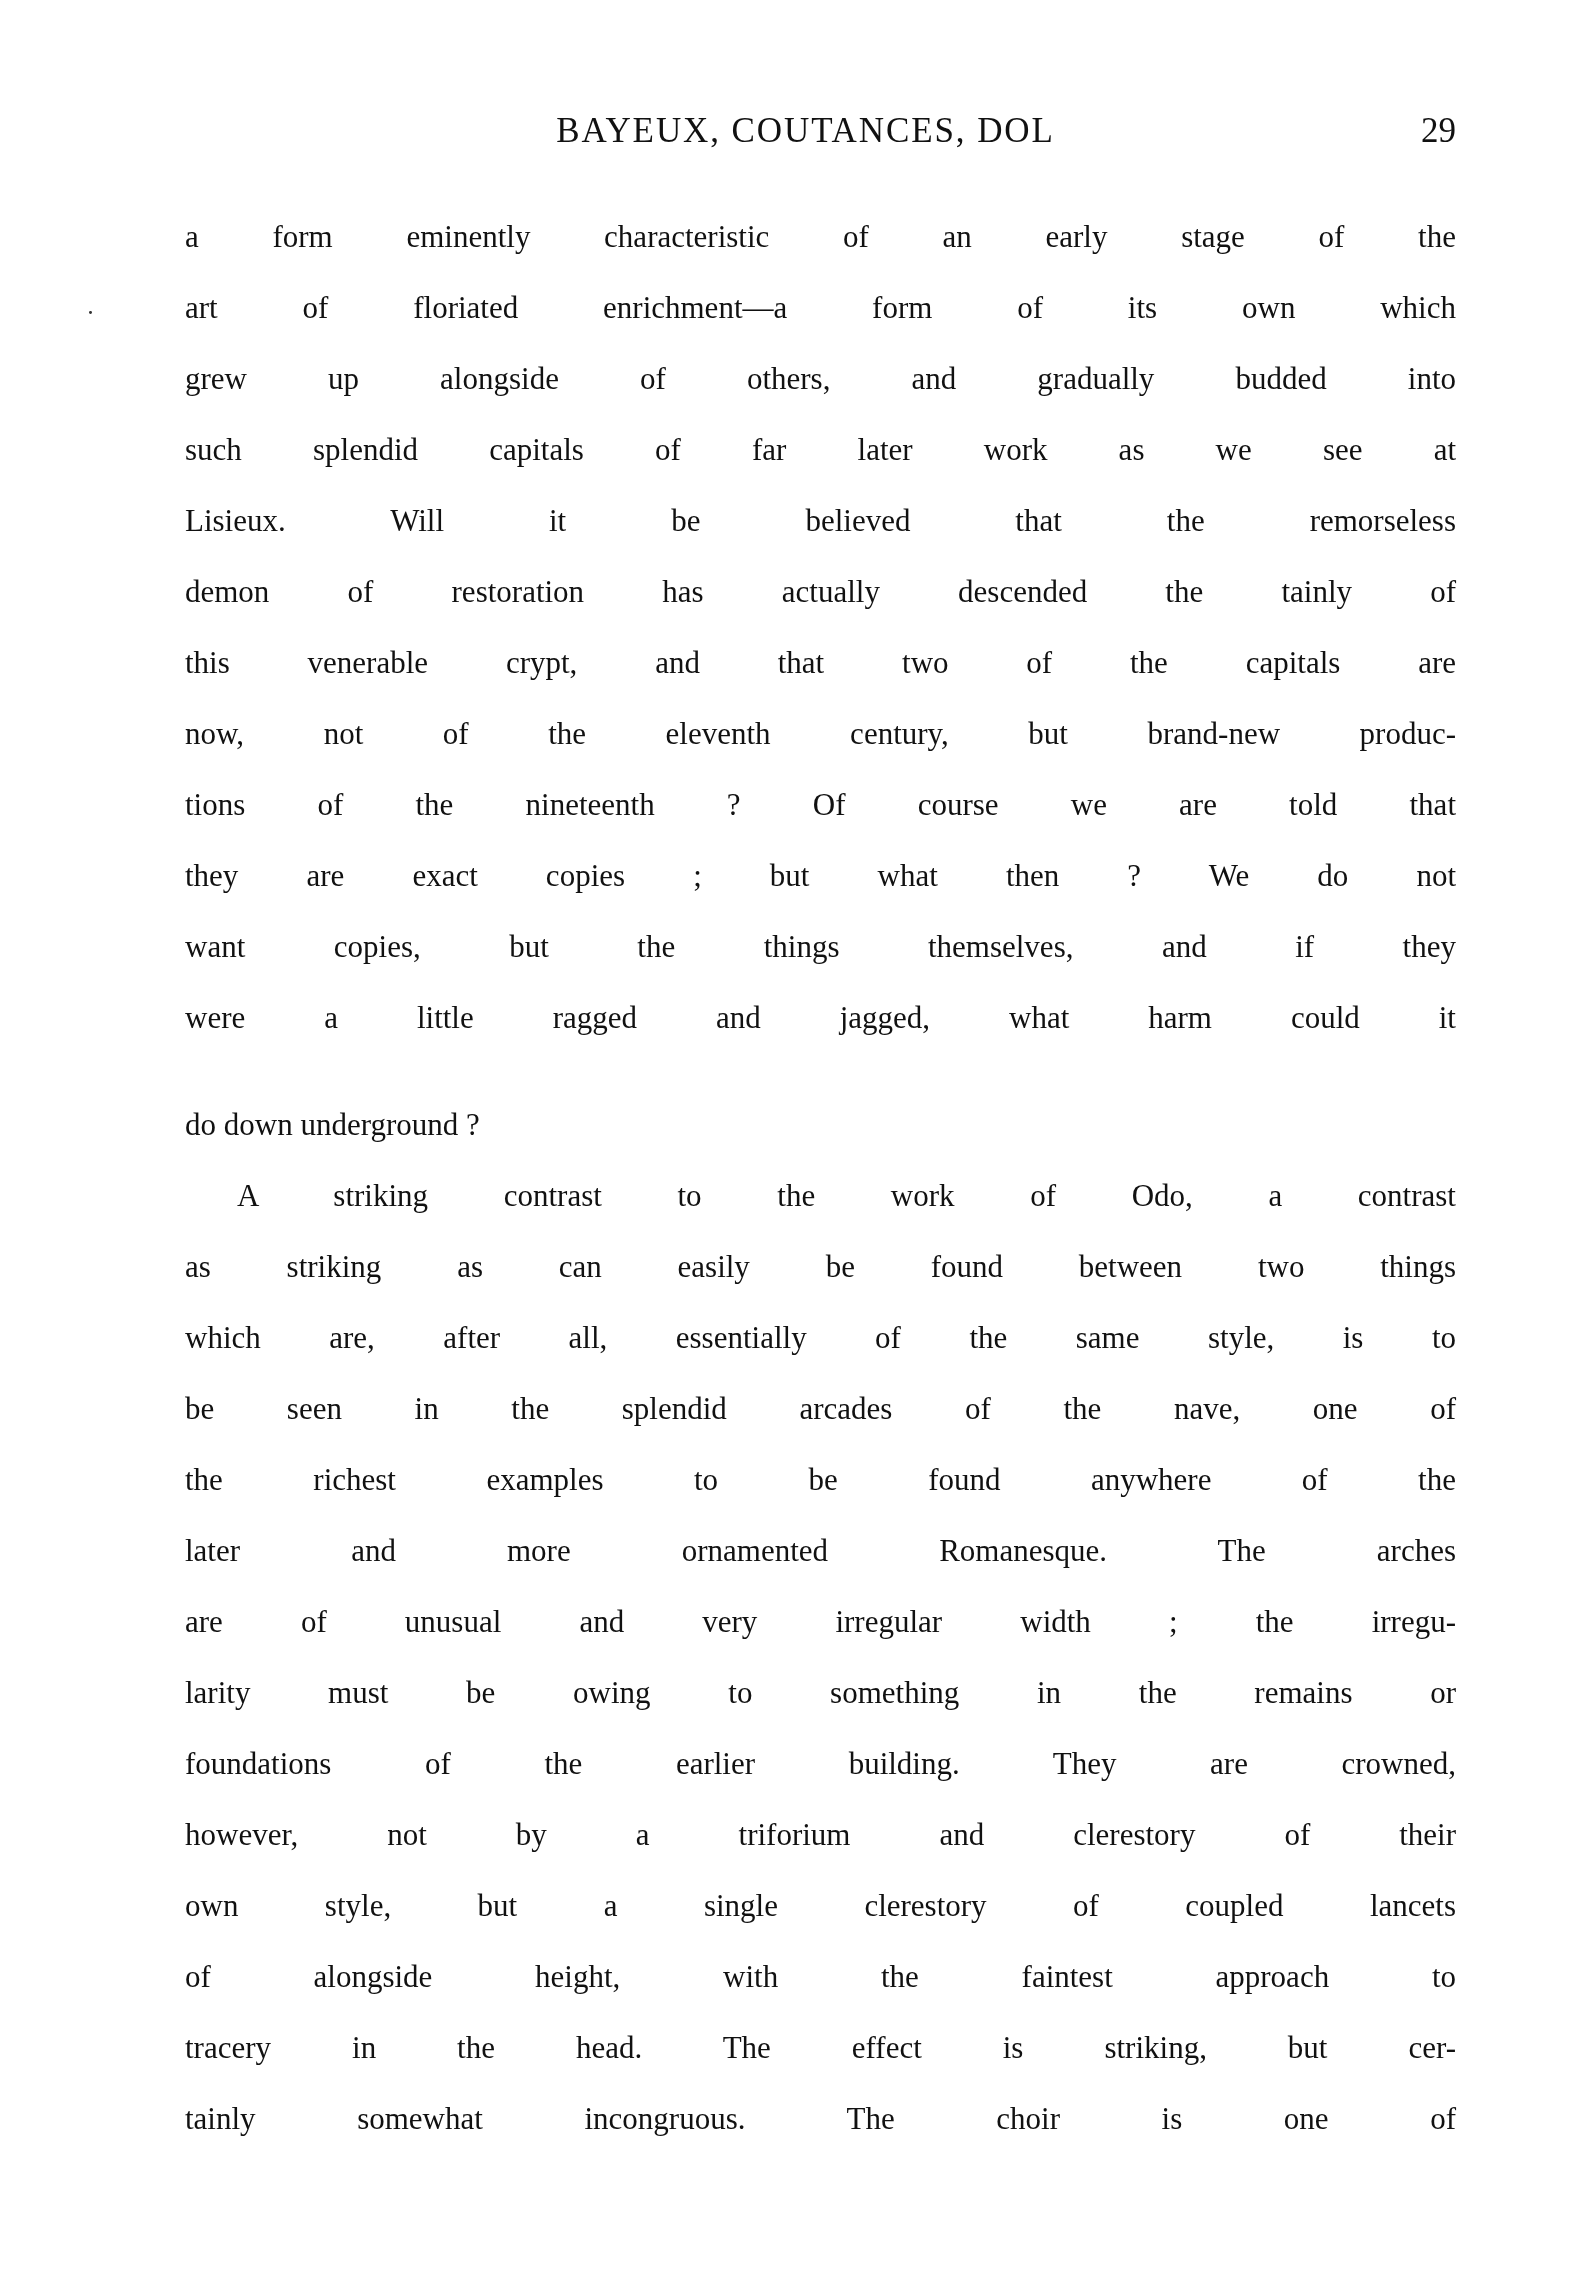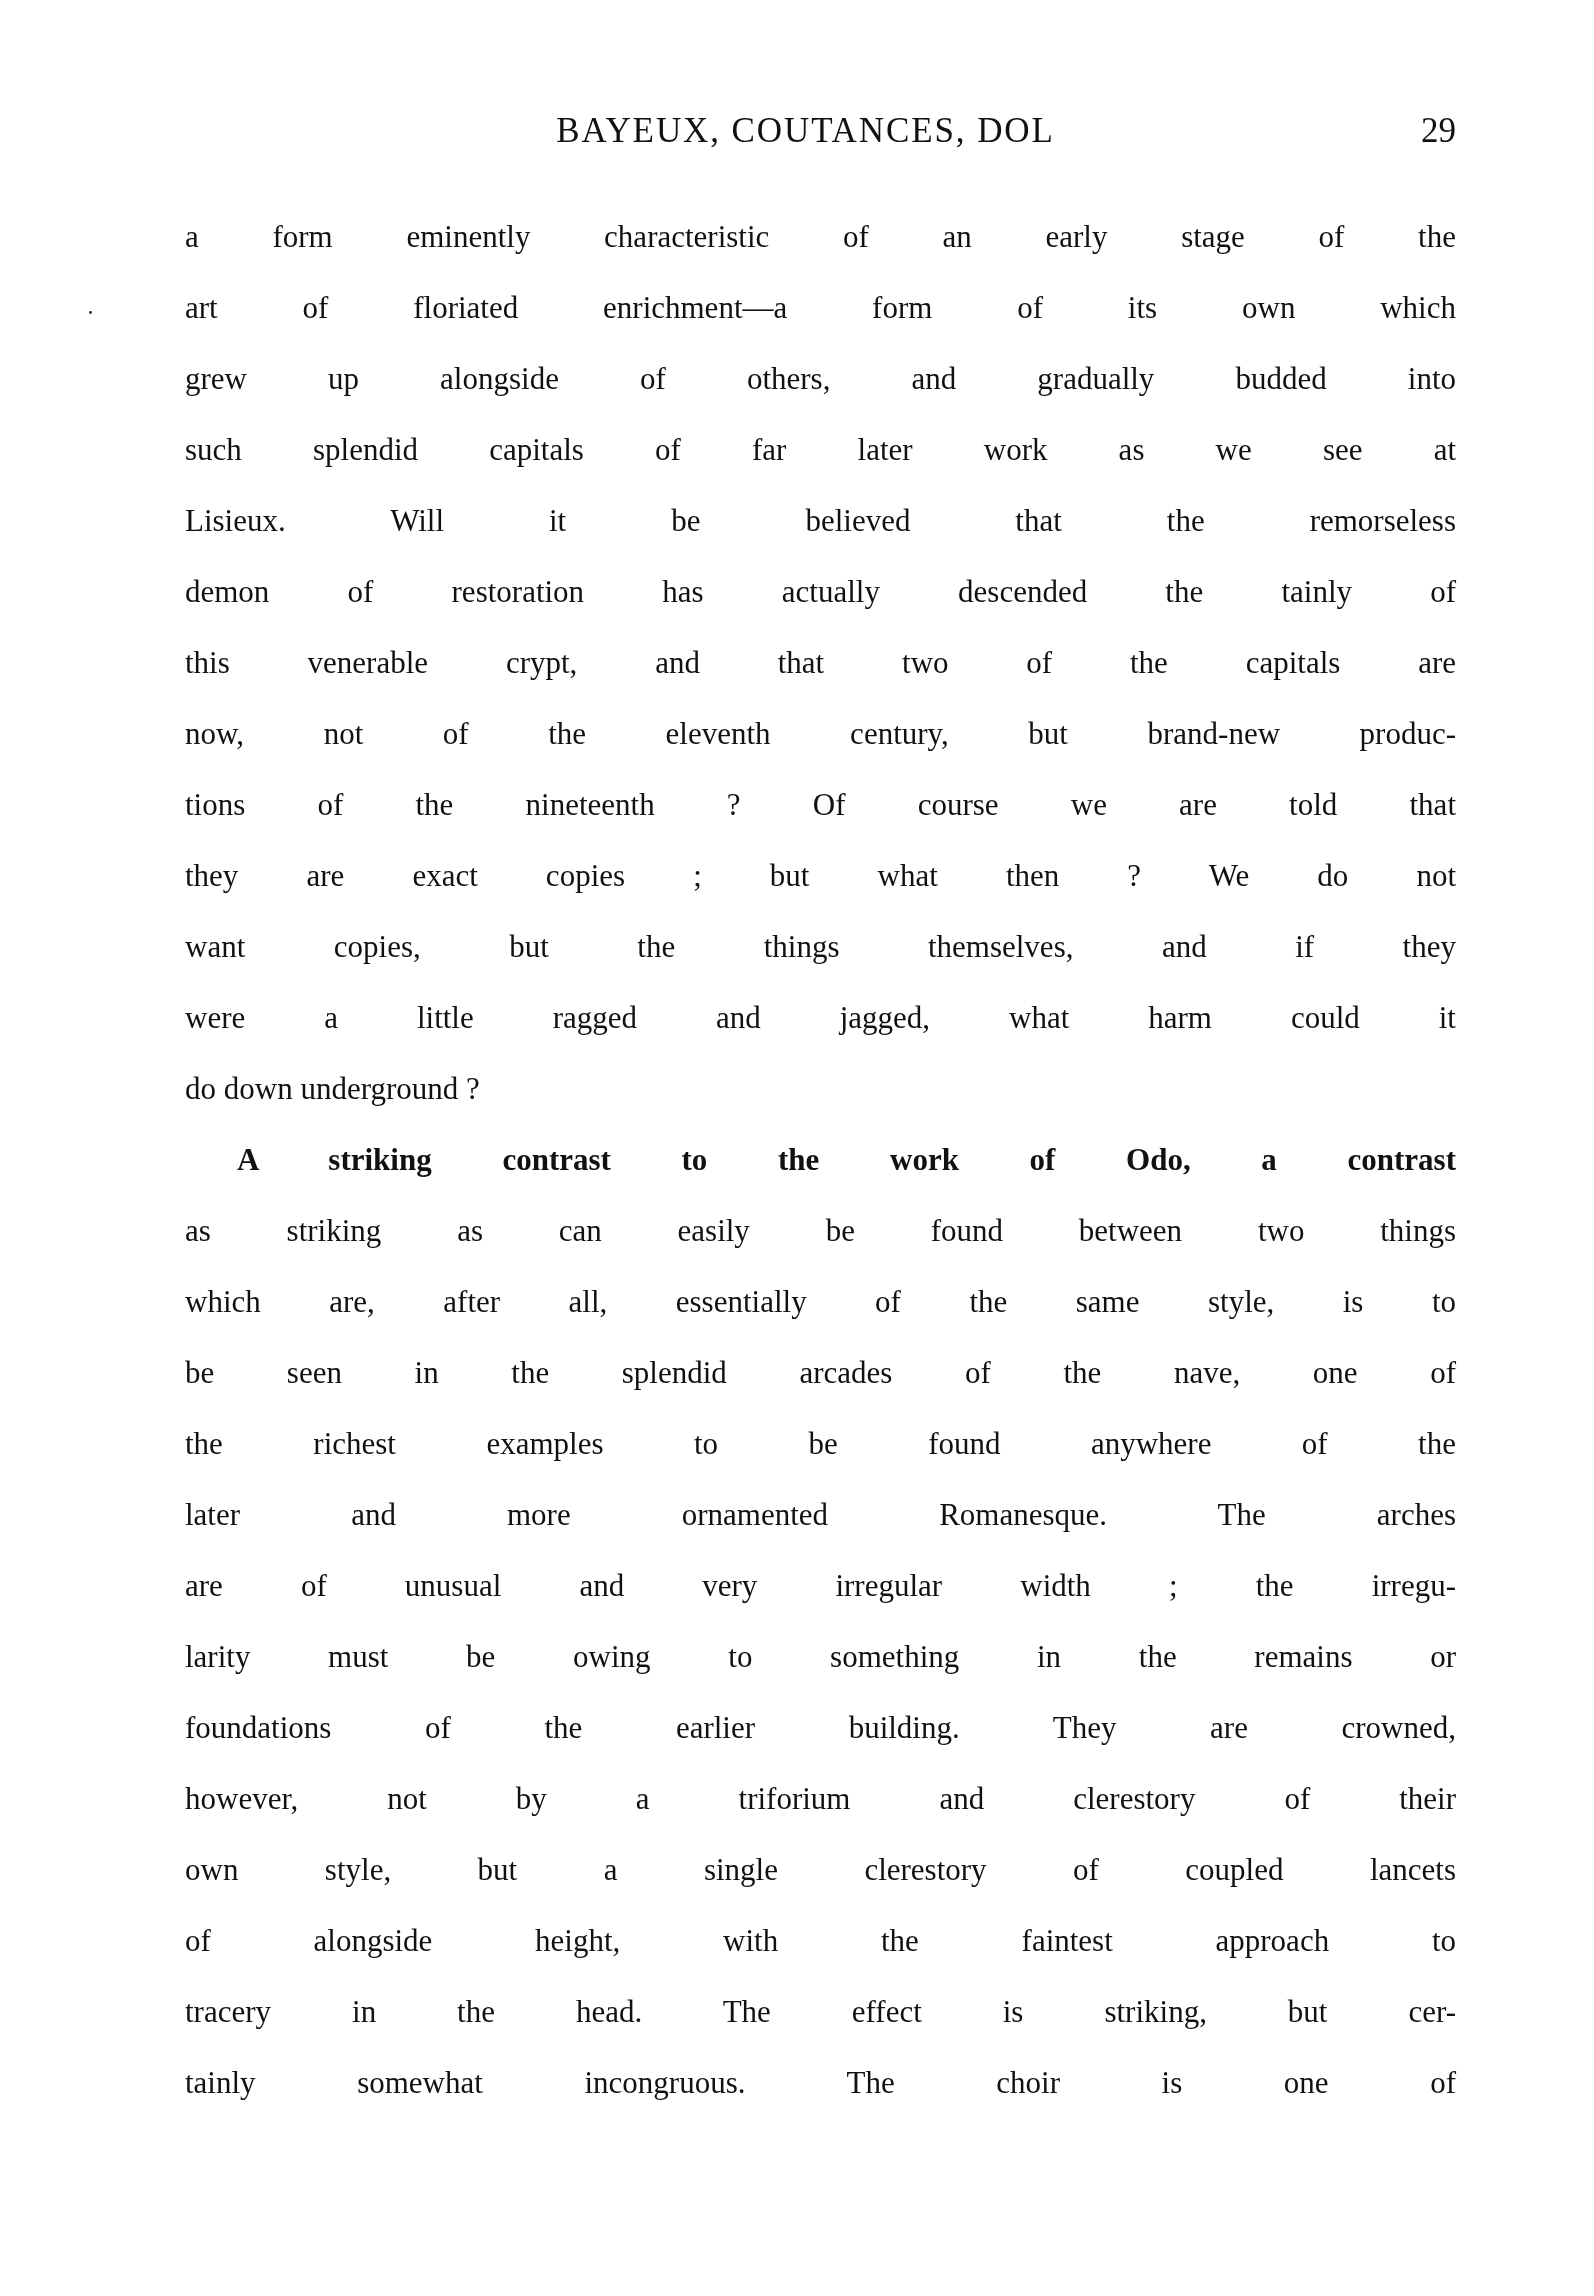--- a/index.html
+++ b/index.html
@@ -18,22 +18,22 @@
     position: absolute; right: 0; top: 5.6px; font-size: 35px;
   }
   .body-text {
     position: absolute; top: 209px; left: 185px; width: 1271px;
   }
   .line {
     display: block; height: 71px; line-height: 56px;
     font-size: 31px; text-align: justify; text-align-last: justify;
     white-space: nowrap;
   }
-  .line.last { text-align-last: left; }
-  .line.indent { padding-left: 52px; font-weight: bold; }
+  .line.last { text-align-last: left; margin-top: 36px; }
+  .line.indent { padding-left: 52px; }
   .speck { position: absolute; width: 2.8px; height: 2.8px; background: #333; border-radius: 50%; }
 </style>
 </head>
 <body>
 
 <div class="running-head">
   <div class="running-title">BAYEUX, COUTANCES, DOL</div>
   <div class="page-number">29</div>
 </div>
 

